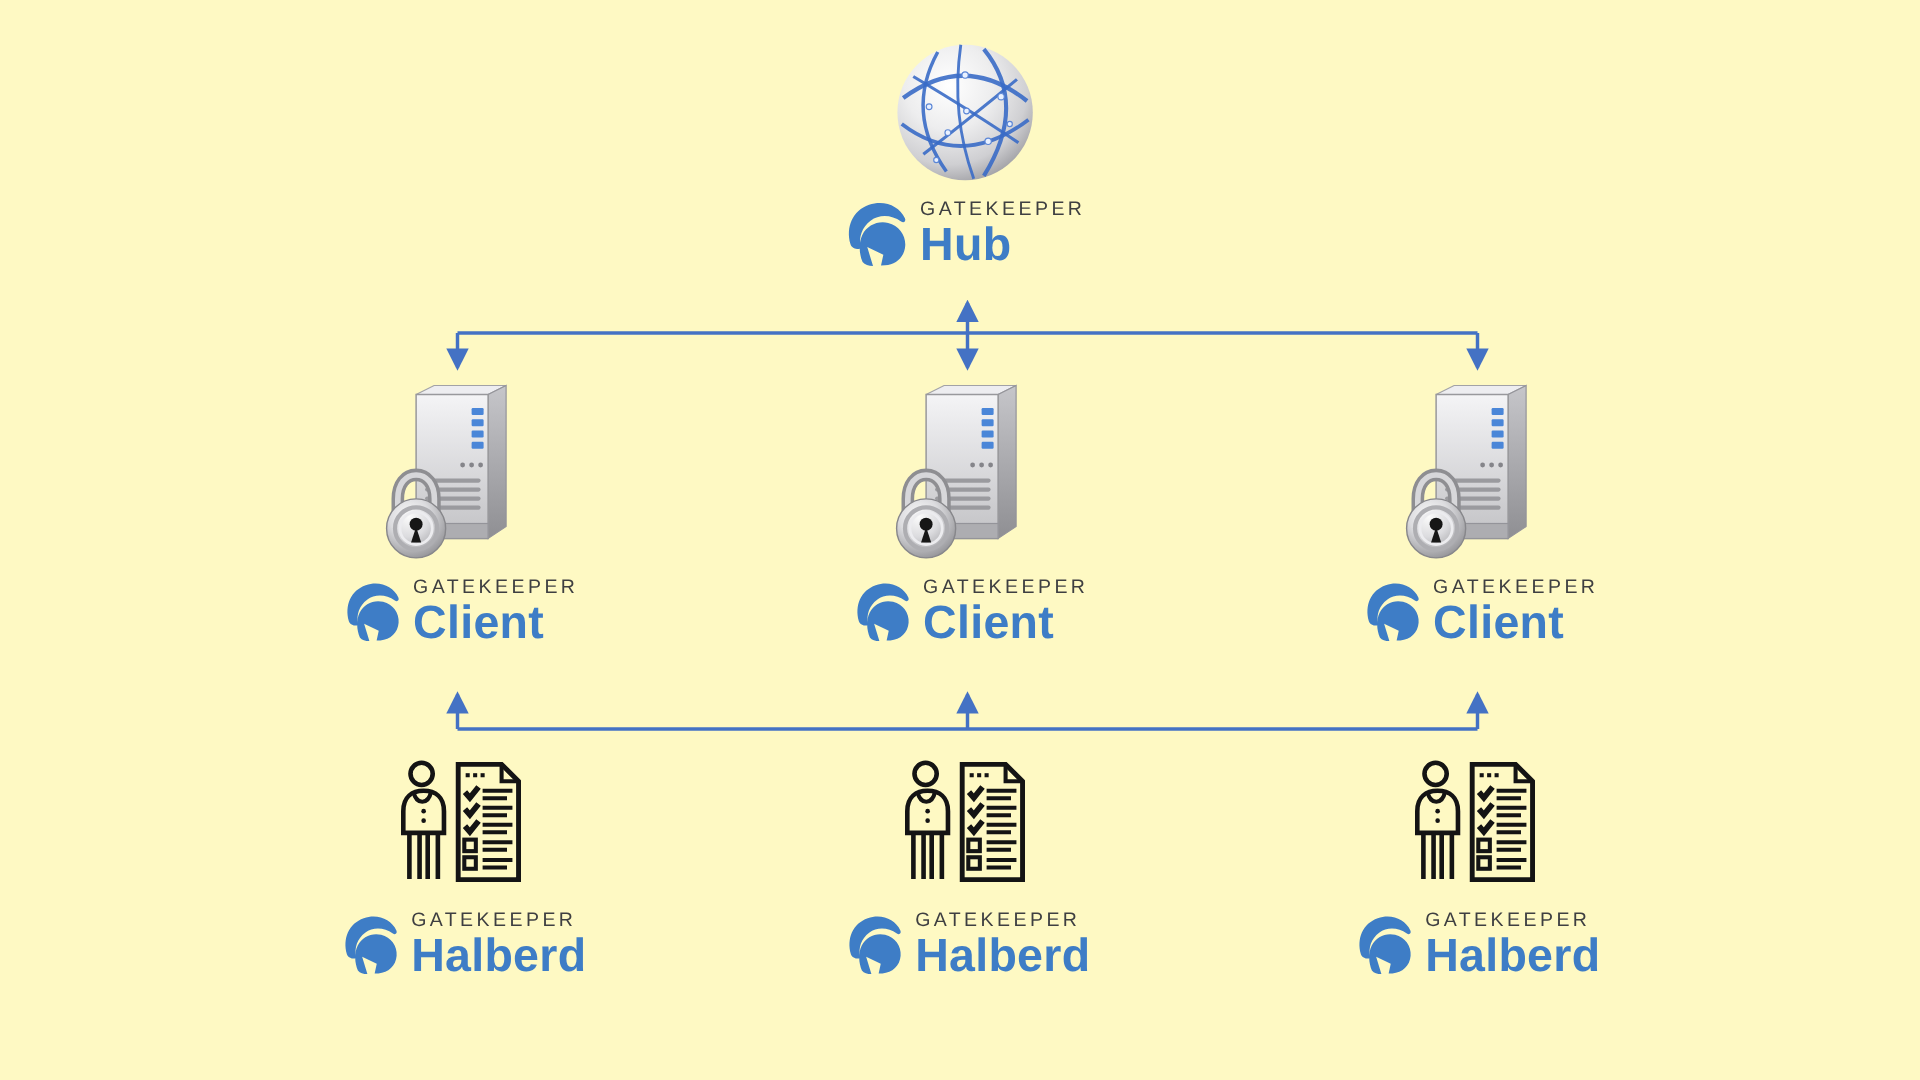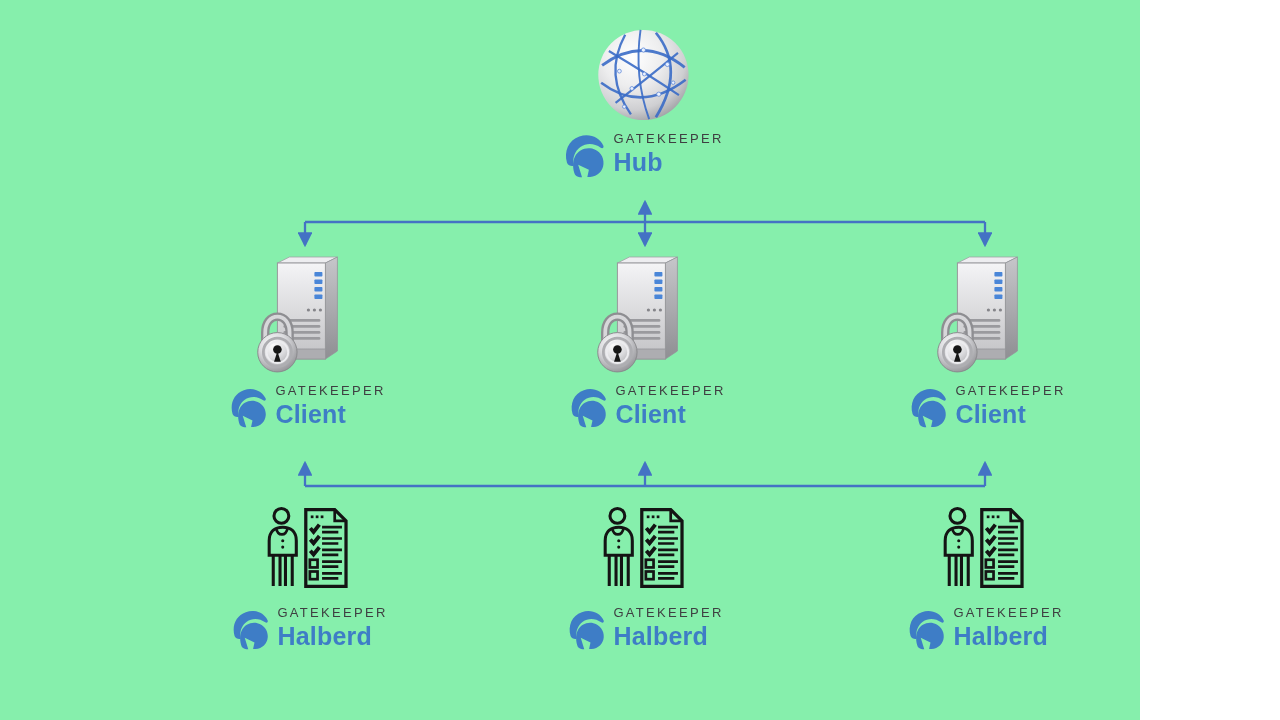--- a/index.html
+++ b/index.html
@@ -1,33 +1,33 @@
 <!DOCTYPE html>
 <html><head>
 <meta charset="utf-8">
 <style>
   html,body{margin:0;padding:0;background:#ffffff;}
   #canvas{
-    position:relative;width:1140px;height:720px;background:#86efac;
+    position:relative;width:1280px;height:720px;background:#fef9c3;
     overflow:hidden;font-family:"Liberation Sans",sans-serif;
   }
   .connectors{position:absolute;inset:0;pointer-events:none;}
   .col{
     position:absolute;transform:translateX(-50%);
     display:flex;flex-direction:column;align-items:center;
   }
   .logo{display:flex;align-items:center;gap:7px;}
   .logo .helm{flex:0 0 auto;display:block;}
   .logo .lt{display:flex;flex-direction:column;align-items:flex-start;}
   .brand{
     font-size:13px;letter-spacing:2.3px;color:#3e3f41;font-weight:normal;
     line-height:15px;white-space:nowrap;
   }
   .product{
-    font-size:25px;font-weight:bold;color:#3e7dc6;line-height:33px;
+    font-size:31px;font-weight:bold;color:#3e7dc6;line-height:33px;
     letter-spacing:0.2px;white-space:nowrap;
   }
   .hub-logo{margin-top:8px;}
   .client-logo{margin-top:18px;}
   .endpoint-logo{margin-top:13px;}
   .server-wrap{position:relative;width:96px;height:112px;}
   .server-wrap .lock{position:absolute;left:-12px;bottom:-8px;}
 </style>
 </head>
 <body>

